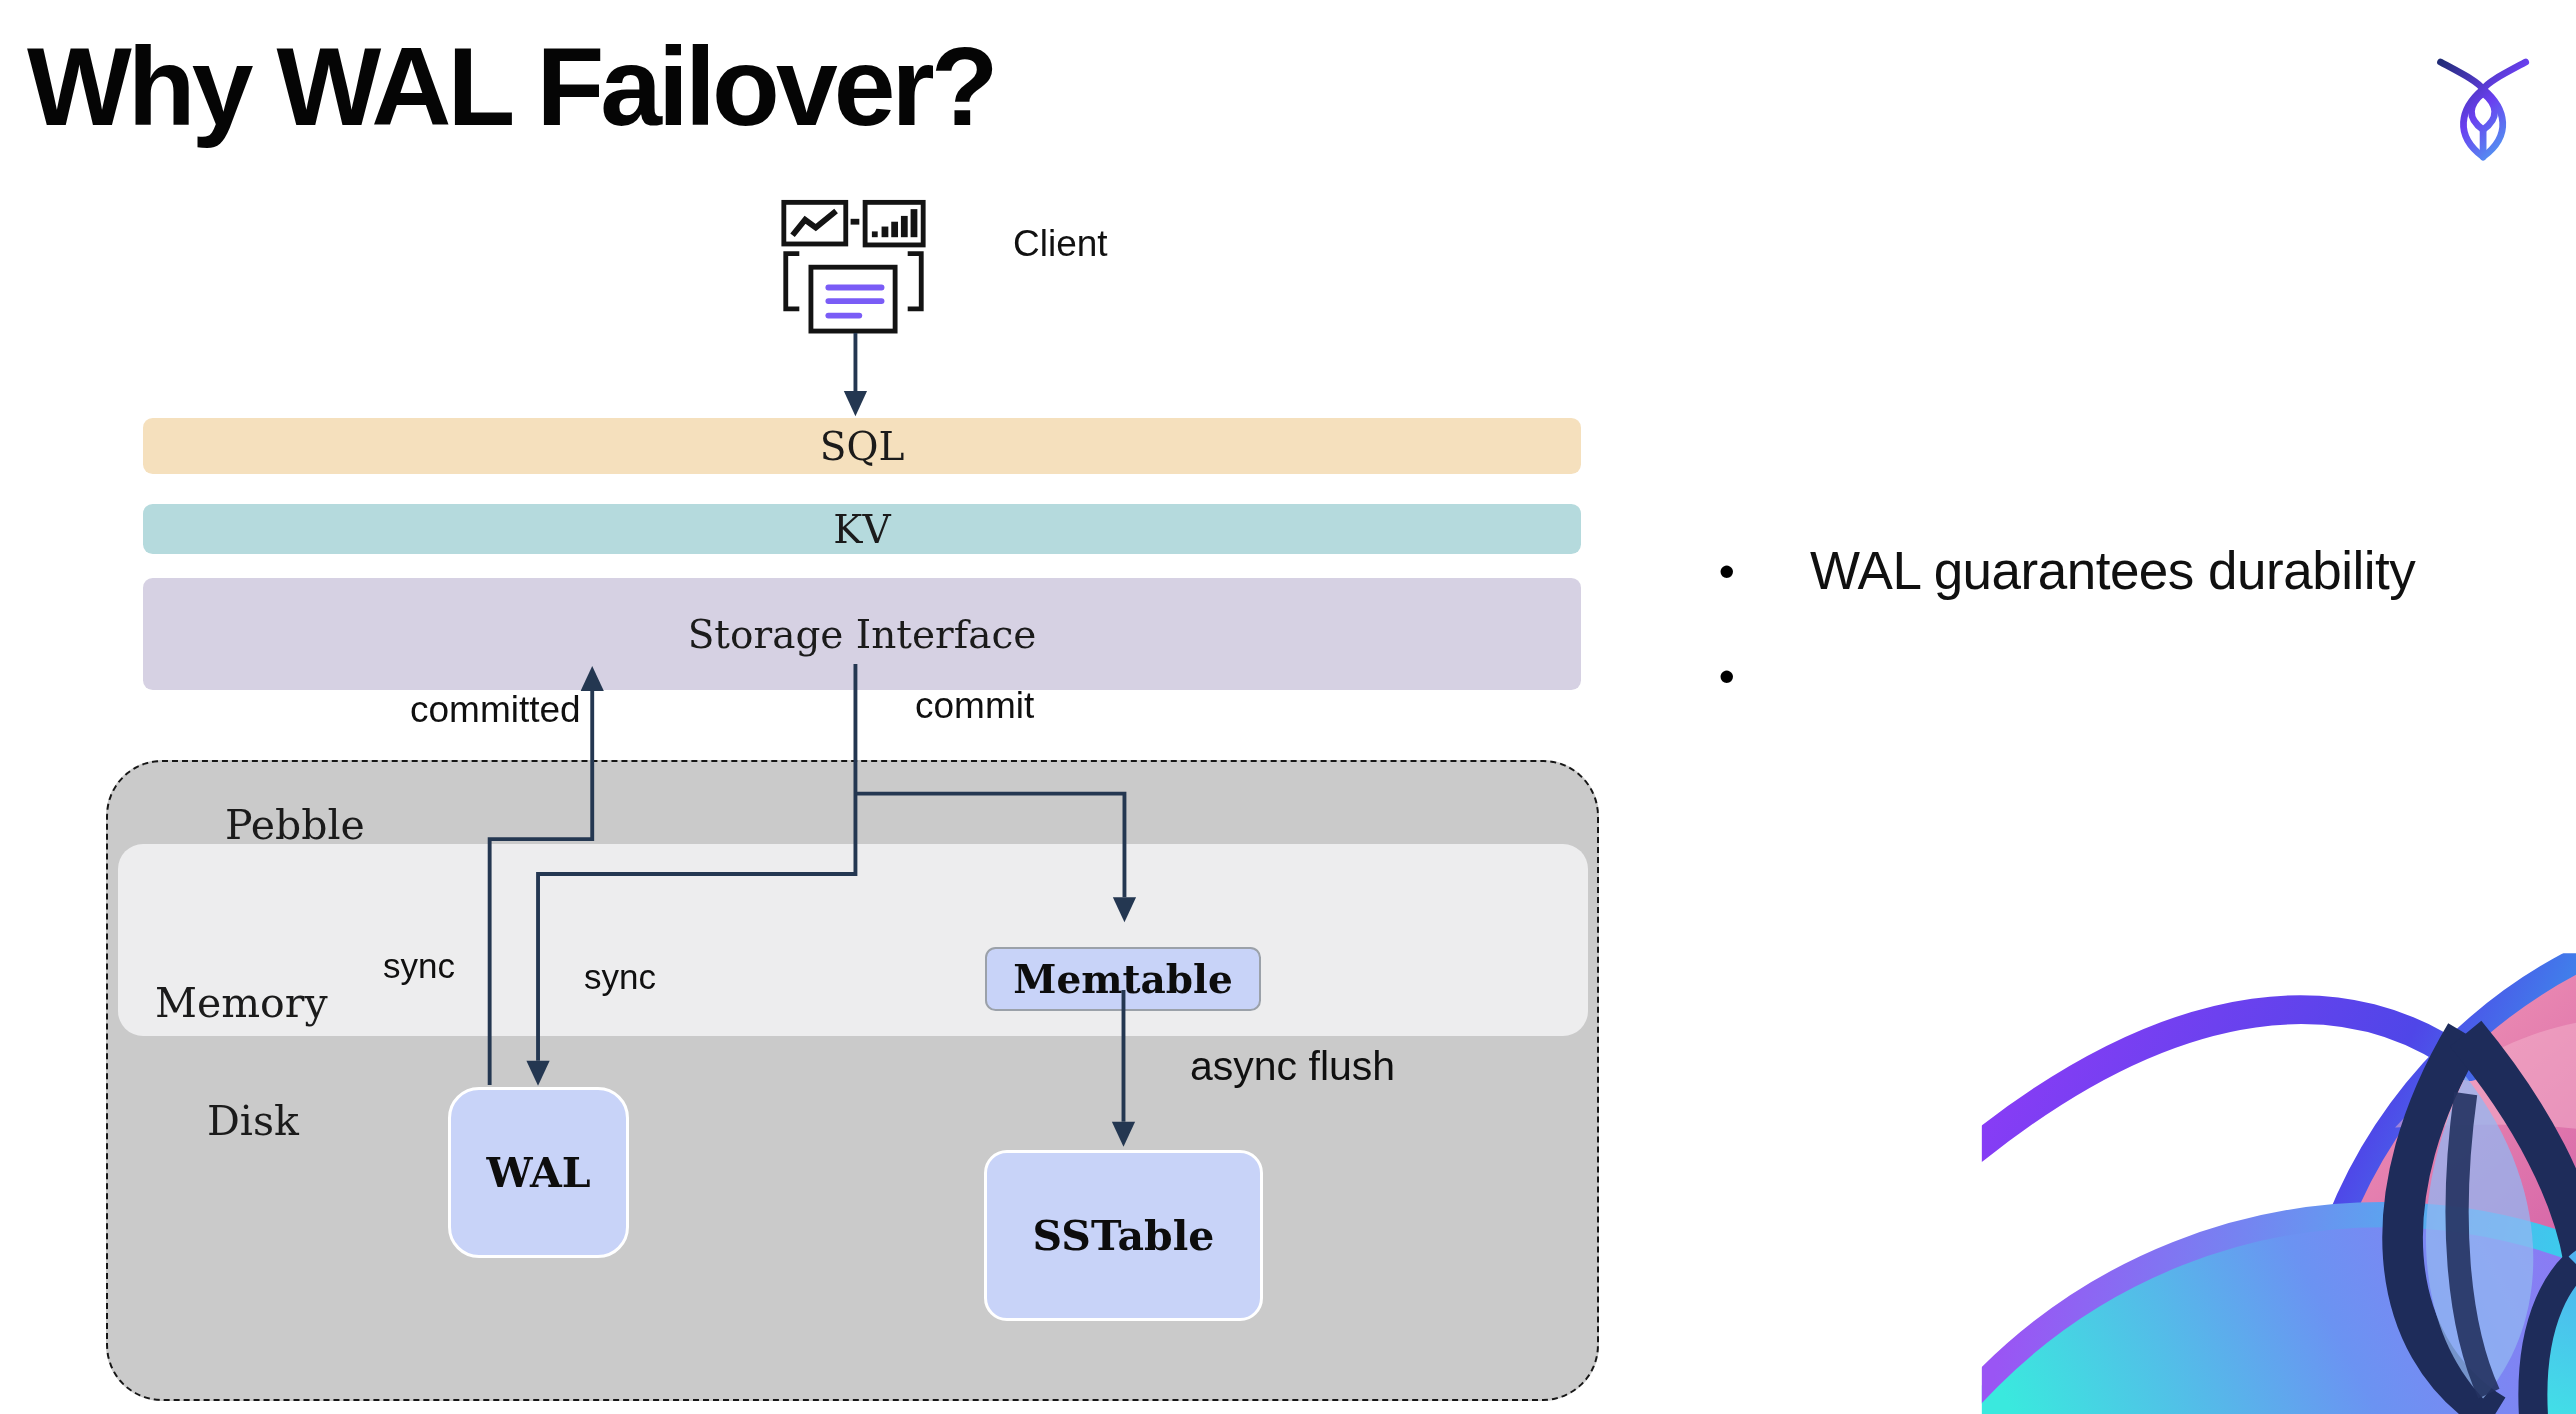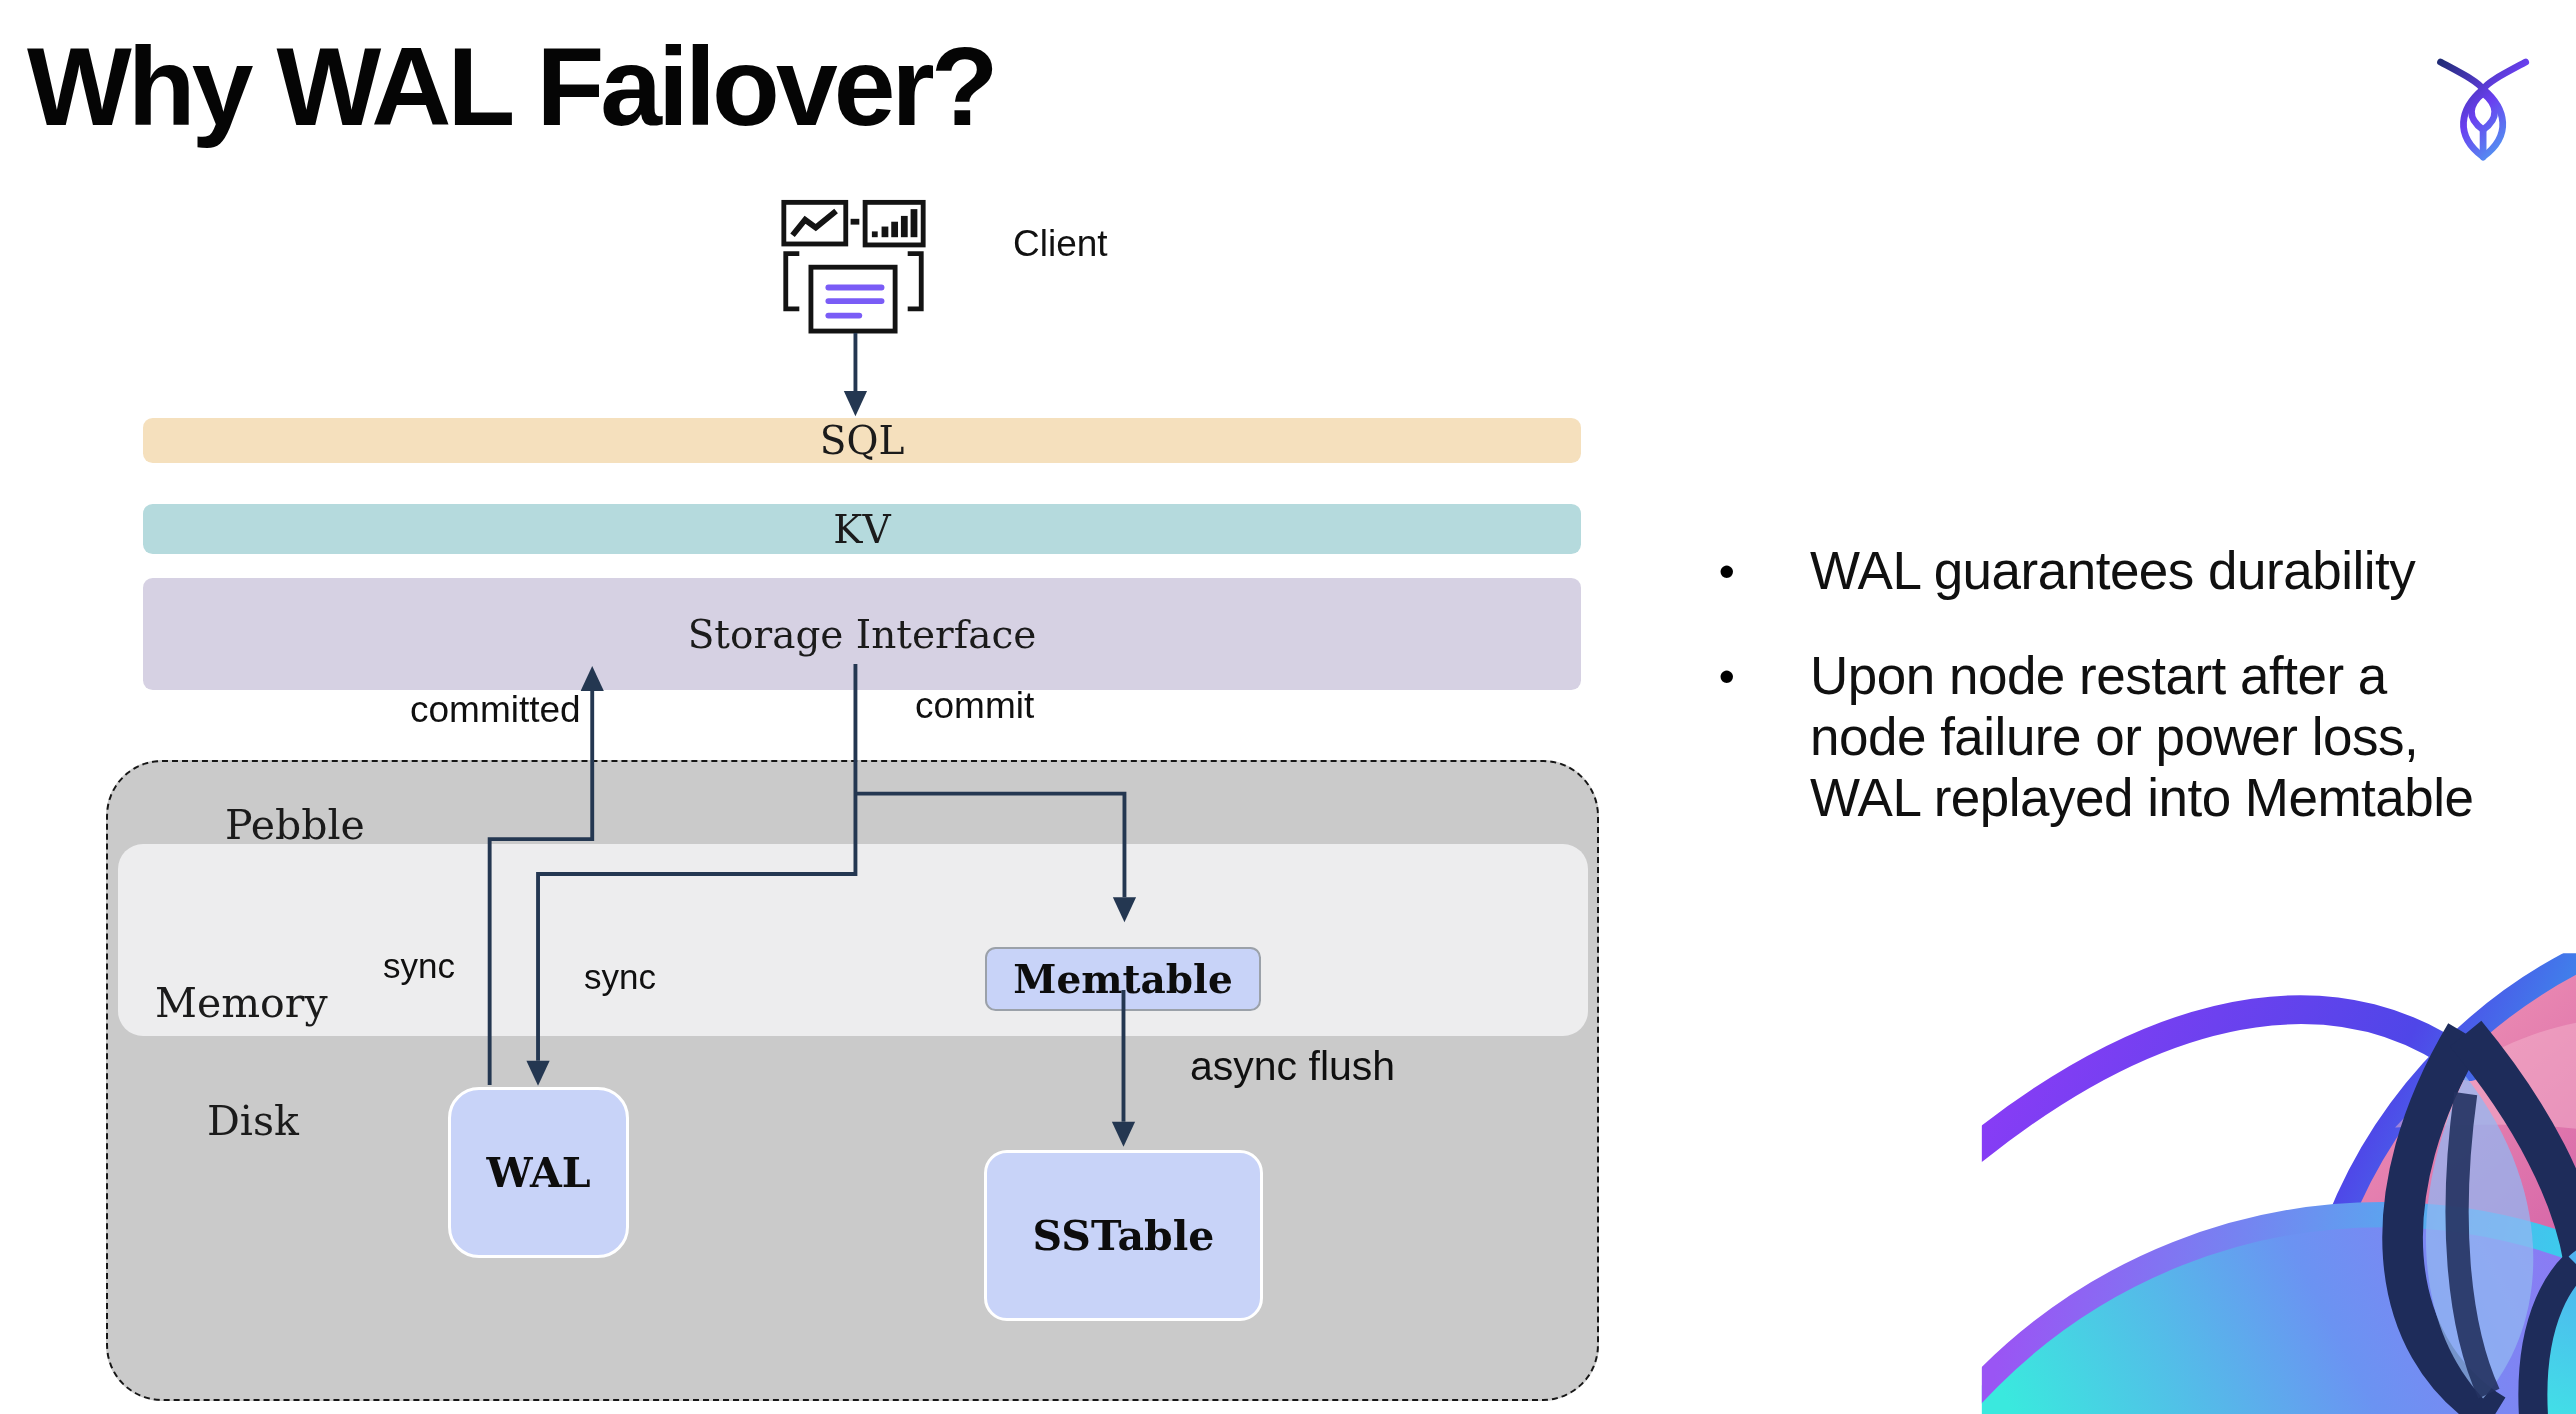--- a/index.html
+++ b/index.html
@@ -14,21 +14,21 @@
 
   .title{position:absolute;left:27px;top:29px;font-size:111px;font-weight:bold;
          letter-spacing:-3.9px;line-height:1.05;color:#050505;
          font-family:"Liberation Sans",sans-serif;}
 
   .client-label{position:absolute;left:1013px;top:223px;font-size:37px;color:#111;}
 
   .layer{position:absolute;left:143px;width:1438px;border-radius:9.7px;
          display:flex;align-items:center;justify-content:center;
          font-family:"DejaVu Serif","Liberation Serif",serif;font-size:39px;color:#1b1b1b;}
-  .layer-sql{top:418px;height:45px;background:var(--layer-sql);}
+  .layer-sql{top:418px;height:56px;background:var(--layer-sql);}
   .layer-kv{top:504px;height:50px;background:var(--layer-kv);}
   .layer-storage{top:578px;height:112px;background:var(--layer-storage);}
 
   .edge-label{position:absolute;font-size:37px;color:#101010;}
   .lbl-committed{left:410px;top:689px;}
   .lbl-commit{left:915px;top:685px;}
   .lbl-sync-left{left:383px;top:946px;font-size:35px;}
   .lbl-sync-right{left:584px;top:957px;font-size:35px;}
   .lbl-async{left:1190px;top:1043px;font-size:41px;}
 
@@ -109,25 +109,20 @@
 
   <div class="bullets">
     <div class="bullet">
       <div class="bullet-dot">●</div>
       <div class="bullet-text">
         <div>WAL guarantees durability</div>
       </div>
     </div>
     <div class="bullet">
       <div class="bullet-dot">●</div>
-      <div class="bullet-text">
-        <div>Upon node restart after a</div>
-        <div>node failure or power loss,</div>
-        <div>WAL replayed into Memtable</div>
-      </div>
     </div>
   </div>
 
   <svg class="overlay" width="2576" height="1415" viewBox="0 0 2662 1462" xmlns="http://www.w3.org/2000/svg">
     <defs>
       <linearGradient id="gLogo" gradientUnits="userSpaceOnUse" x1="2518" y1="60" x2="2618" y2="160">
         <stop offset="0" stop-color="#1c2a6e"></stop>
           <stop offset="0.5" stop-color="#6a3ff0"></stop>
           <stop offset="1" stop-color="#44c6f2"></stop>
       </linearGradient>

